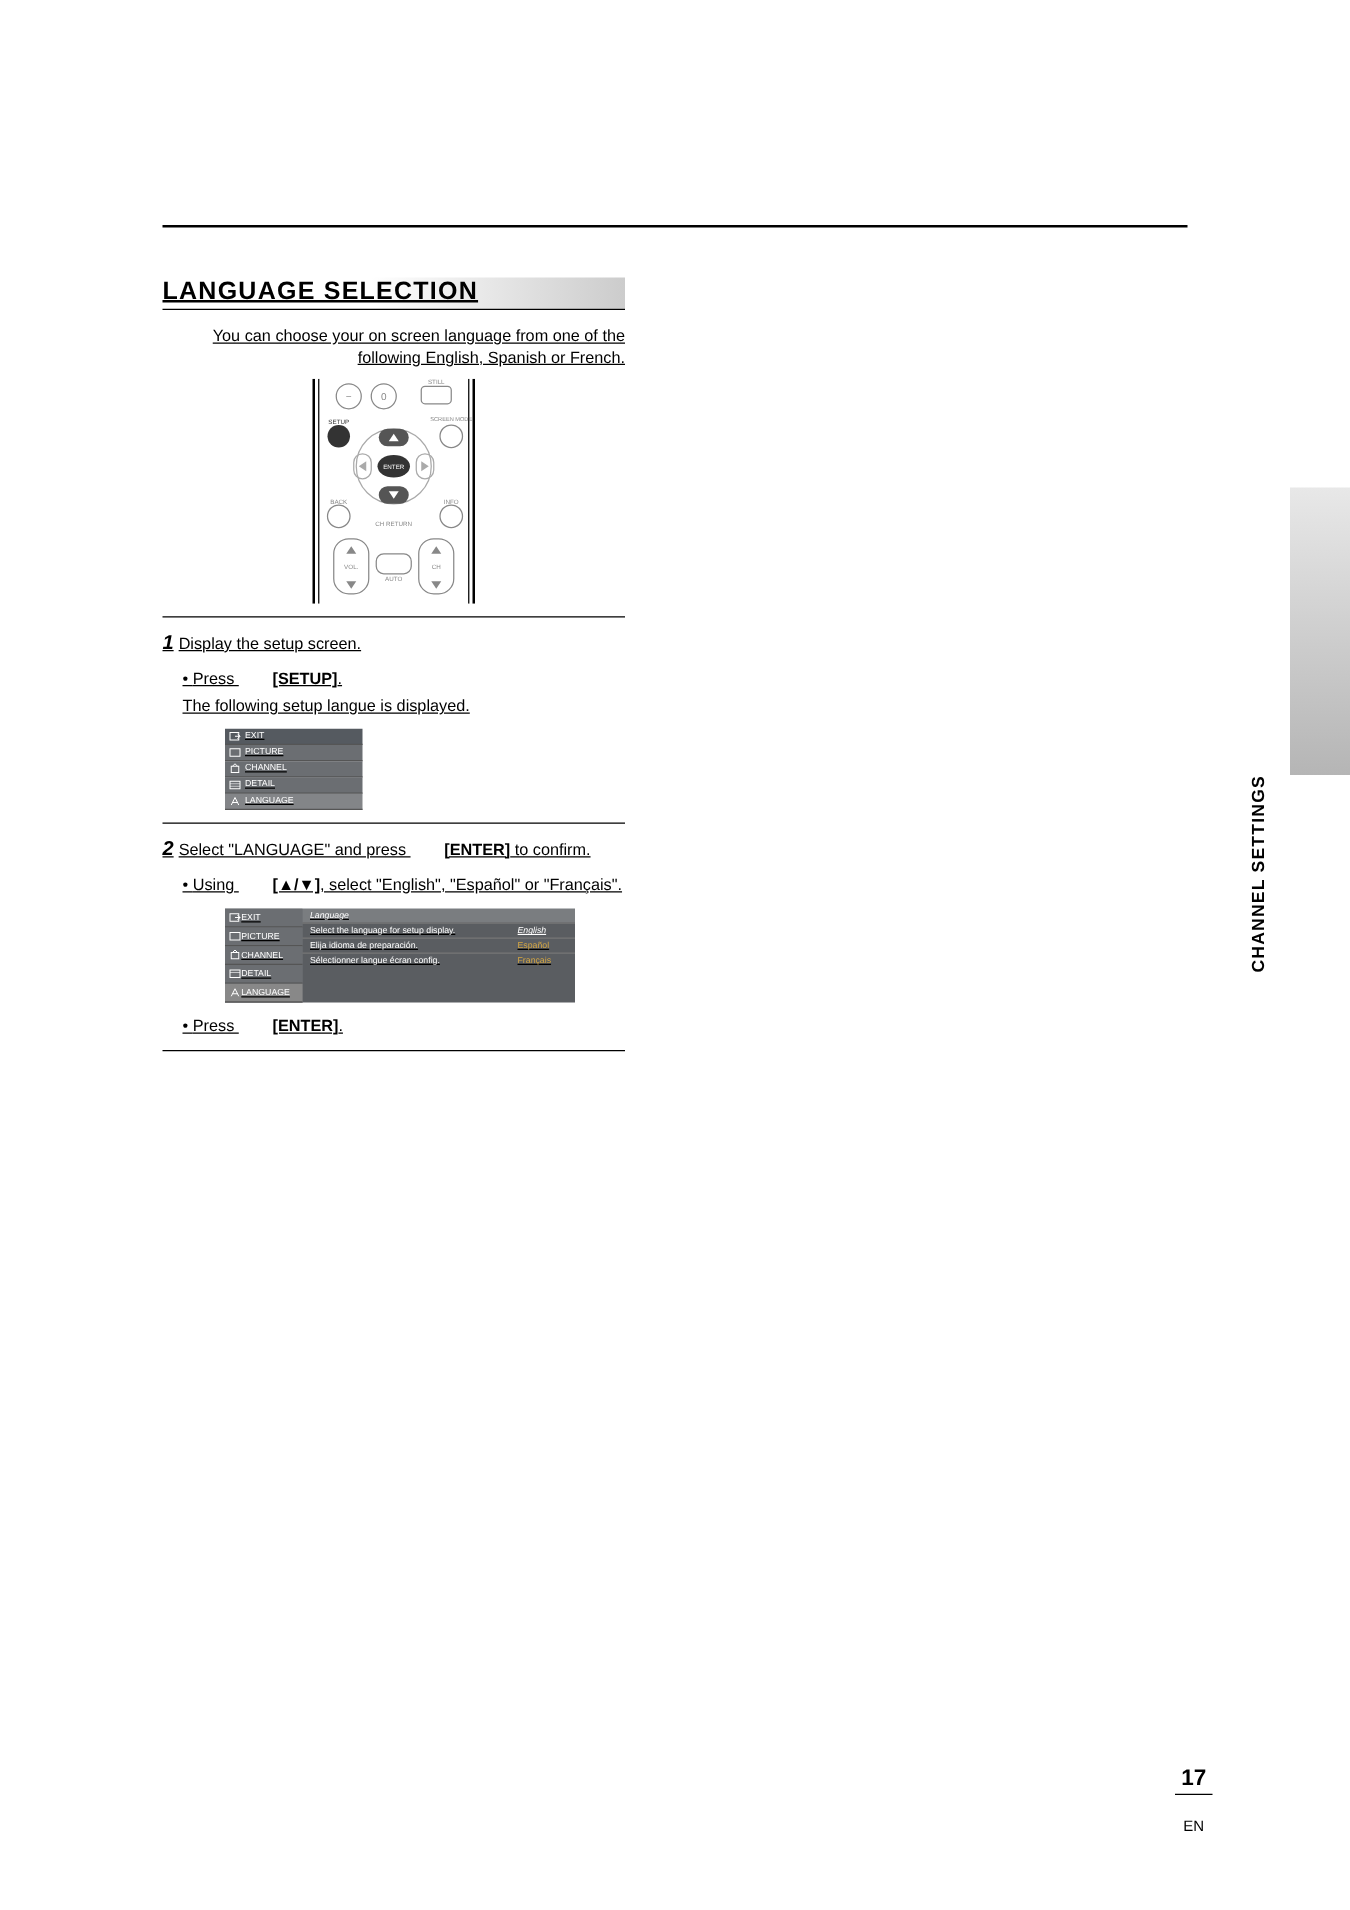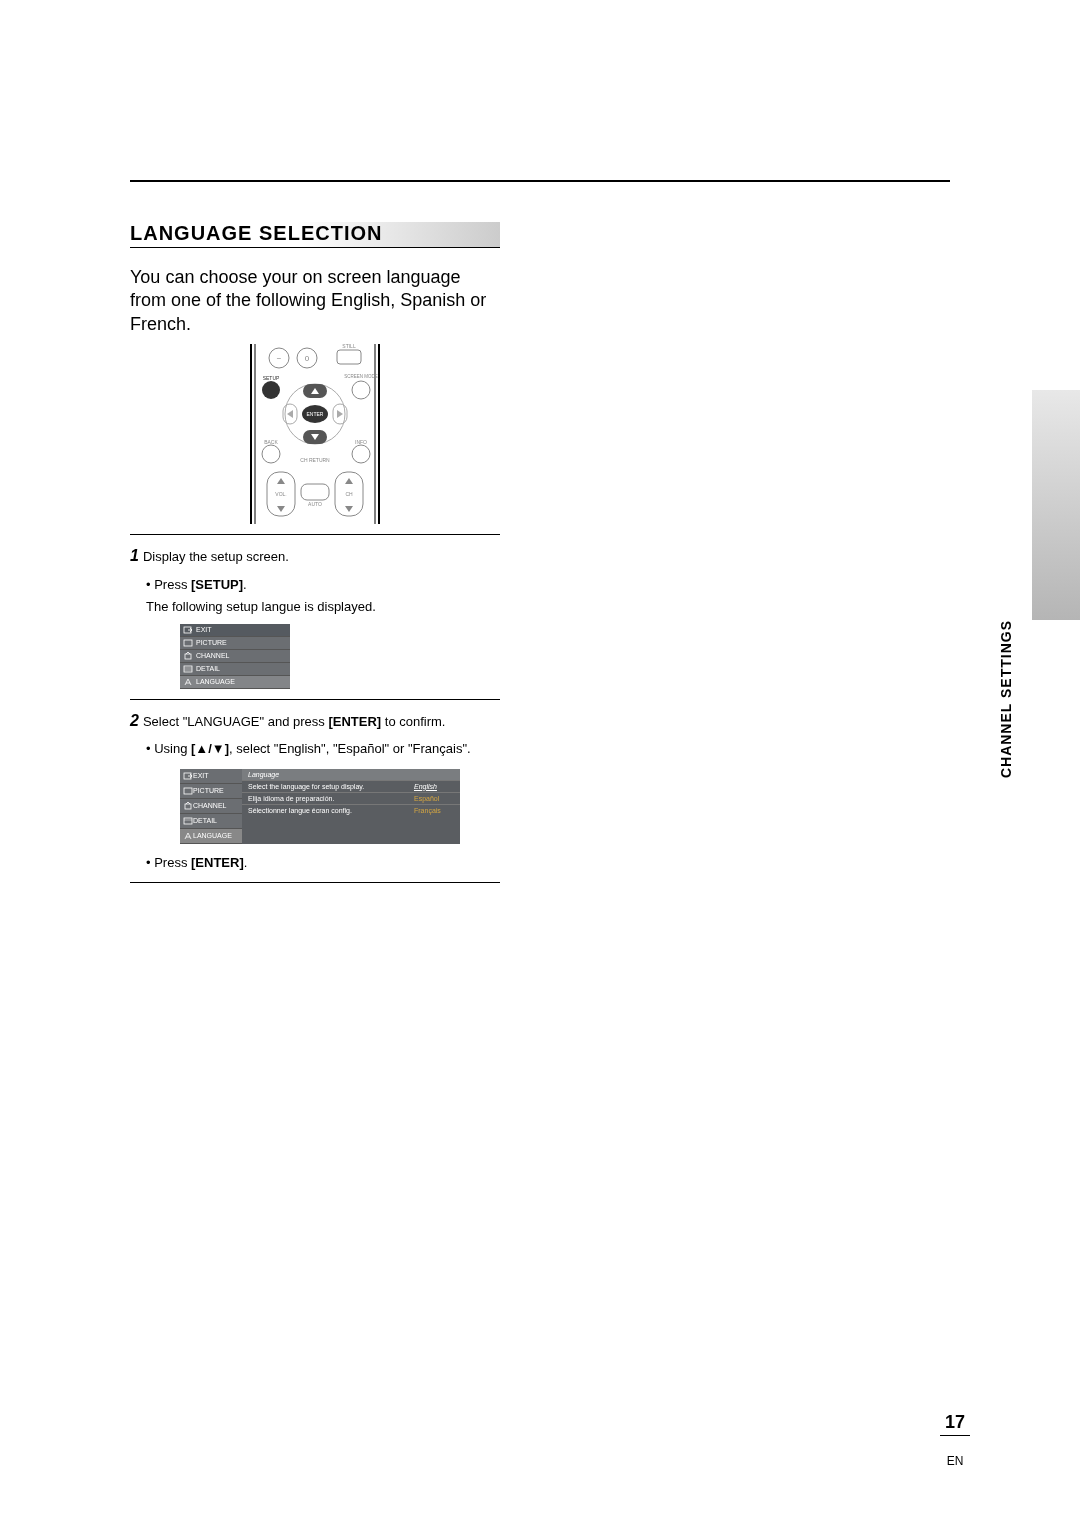--- a/index.html
+++ b/index.html
@@ -19,34 +19,36 @@
     height: 1528px;
     box-sizing: border-box;
     padding: 180px 130px 60px 130px;
   }
   .top-rule {
     border-top: 2px solid #000;
     margin-bottom: 40px;
   }
   .column {
     width: 370px;
+    text-decoration: underline;
   }
   .section-title {
     font-weight: bold;
     font-size: 20px;
     letter-spacing: 1px;
     margin: 0 0 8px 0;
     padding-bottom: 2px;
     border-bottom: 1px solid #000;
     background: linear-gradient(to right, #fff 0%, #fff 45%, #ccc 100%);
   }
   .intro {
-    font-size: 18px;
+    font-size: 13px;
     line-height: 1.3;
     margin-bottom: 8px;
+    text-align: right;
   }
   .remote {
     width: 140px;
     height: 180px;
     margin: 8px auto 10px auto;
     background: #fff;
     position: relative;
   }
   .remote svg { display:block; }
   .hr {
@@ -65,21 +67,21 @@
     font-size: 16px;
     margin-right: 4px;
   }
   .step-body { display:inline; }
   .bullet {
     margin: 4px 0 4px 16px;
     font-size: 13px;
     line-height: 1.4;
   }
   .bullet::before { content: "• "; }
-  .bold { font-weight: bold; }
+  .bold { font-weight: bold; margin-left: 27px; }
   .menu-thumb {
     width: 110px;
     margin: 8px 0 8px 50px;
   }
   .menu-thumb .row {
     display:flex;
     align-items:center;
     font-size: 7px;
     color:#fff;
     padding:1px 3px;

